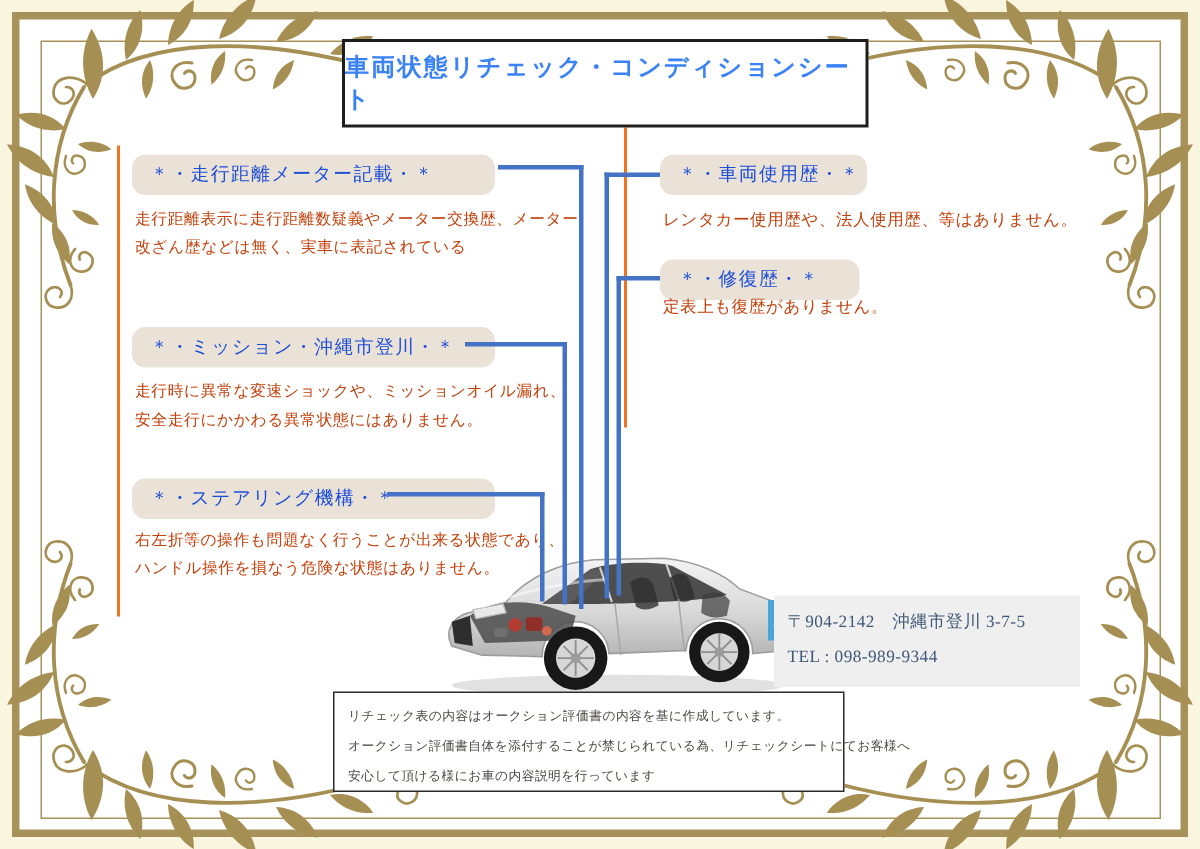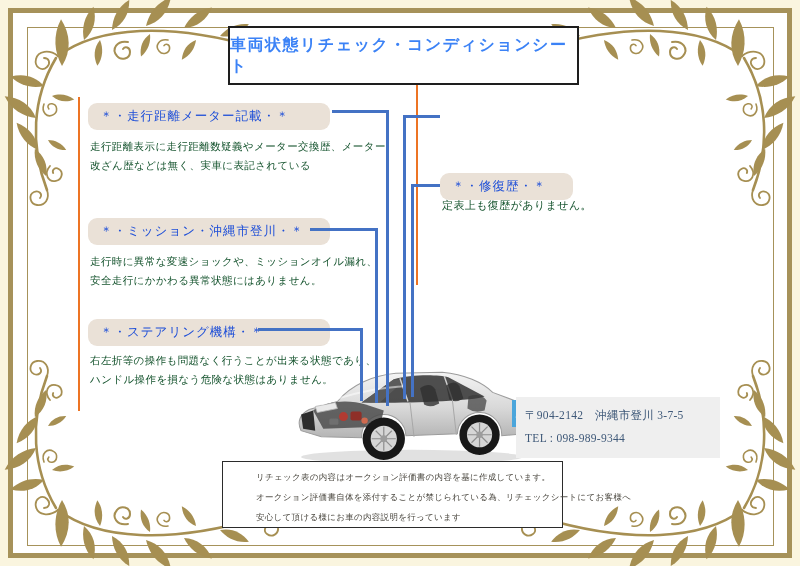--- a/index.html
+++ b/index.html
@@ -28,41 +28,41 @@
   .c5{left:258px;top:328px;width:105px;height:73px;}
 
   .secbar{position:absolute;height:27px;background:#eae1d7;border-radius:9px;z-index:5;
           display:flex;align-items:center;padding-left:12px;box-sizing:border-box;}
   .secbar span{font-size:12.5px;color:#1d4ed8;letter-spacing:1px;white-space:nowrap;}
   .bar-l{left:88px;width:242px;}
   .bar-r{left:440px;}
   .b1{top:103px;} .b2{top:218px;} .b3{top:319px;}
   .b4{top:103px;width:138px;} .b5{top:173px;width:133px;}
 
-  .sectext{position:absolute;z-index:5;color:#14532d;white-space:nowrap;}
+  .sectext{position:absolute;z-index:5;color:#c2410c;white-space:nowrap;}
   .sectext div{height:18.5px;line-height:18.5px;font-size:10.5px;letter-spacing:0.4px;}
   .t1{left:90px;top:138px;}
   .t2{left:90px;top:253px;}
   .t3{left:90px;top:352px;}
   .sectext.rt div{font-size:11px;height:22px;line-height:22px;letter-spacing:0.4px;}
   .t4{left:442px;top:136px;}
   .t5{left:442px;top:194px;}
 
   .car-wrap{position:absolute;left:291px;top:344px;width:242px;height:124px;z-index:4;}
 
   .dealer-bar{position:absolute;left:512px;top:370px;width:205px;height:27px;background:#4aa5db;z-index:5;
               display:flex;align-items:center;justify-content:center;margin-top:30px;}
   .dealer-bar span{color:#ffffff;font-size:13px;font-weight:bold;letter-spacing:1px;}
   .dealer-body{position:absolute;left:516px;top:397px;width:204px;height:61px;background:#efefef;z-index:5;
                padding:7px 0 0 9px;box-sizing:border-box;}
   .dealer-body div{font-size:11.5px;color:#3e5878;line-height:23px;letter-spacing:0.3px;white-space:nowrap;}
 
   .note-box{position:absolute;left:222px;top:461px;width:341px;height:67px;background:#ffffff;
             border:1.5px solid #2b2b2b;z-index:7;padding:5px 0 0 9px;box-sizing:border-box;}
-  .note-box div{font-size:8.5px;color:#4a473f;line-height:20px;letter-spacing:0.3px;white-space:nowrap;margin-left:24px;}
+  .note-box div{font-size:8.5px;color:#4a473f;line-height:20px;letter-spacing:0.3px;white-space:nowrap;}
 </style>
 </head>
 <body>
 
 <div class="page">
   <div class="outer-bg"></div>
   <div class="frame-outer"></div>
   <div class="frame-inner"></div>
 
   <svg class="decor" width="800" height="566" viewBox="0 0 800 566">
@@ -132,20 +132,26 @@
   </div>
 
   <div class="secbar bar-l b3">
     <span>＊・ステアリング機構・＊</span>
   </div>
   <div class="sectext t3">
     <div>右左折等の操作も問題なく行うことが出来る状態であり、</div>
     <div>ハンドル操作を損なう危険な状態はありません。</div>
   </div>
 
+  <div class="secbar bar-r b4">
+    <span>＊・車両使用歴・＊</span>
+  </div>
+  <div class="sectext rt t4">
+    <div>レンタカー使用歴や、法人使用歴、等はありません。</div>
+  </div>
 
   <div class="secbar bar-r b5">
     <span>＊・修復歴・＊</span>
   </div>
   <div class="sectext rt t5">
     <div>定表上も復歴がありません。</div>
   </div>
 
   <div class="car-wrap">
     <svg width="242" height="124" viewBox="0 0 240 123">

